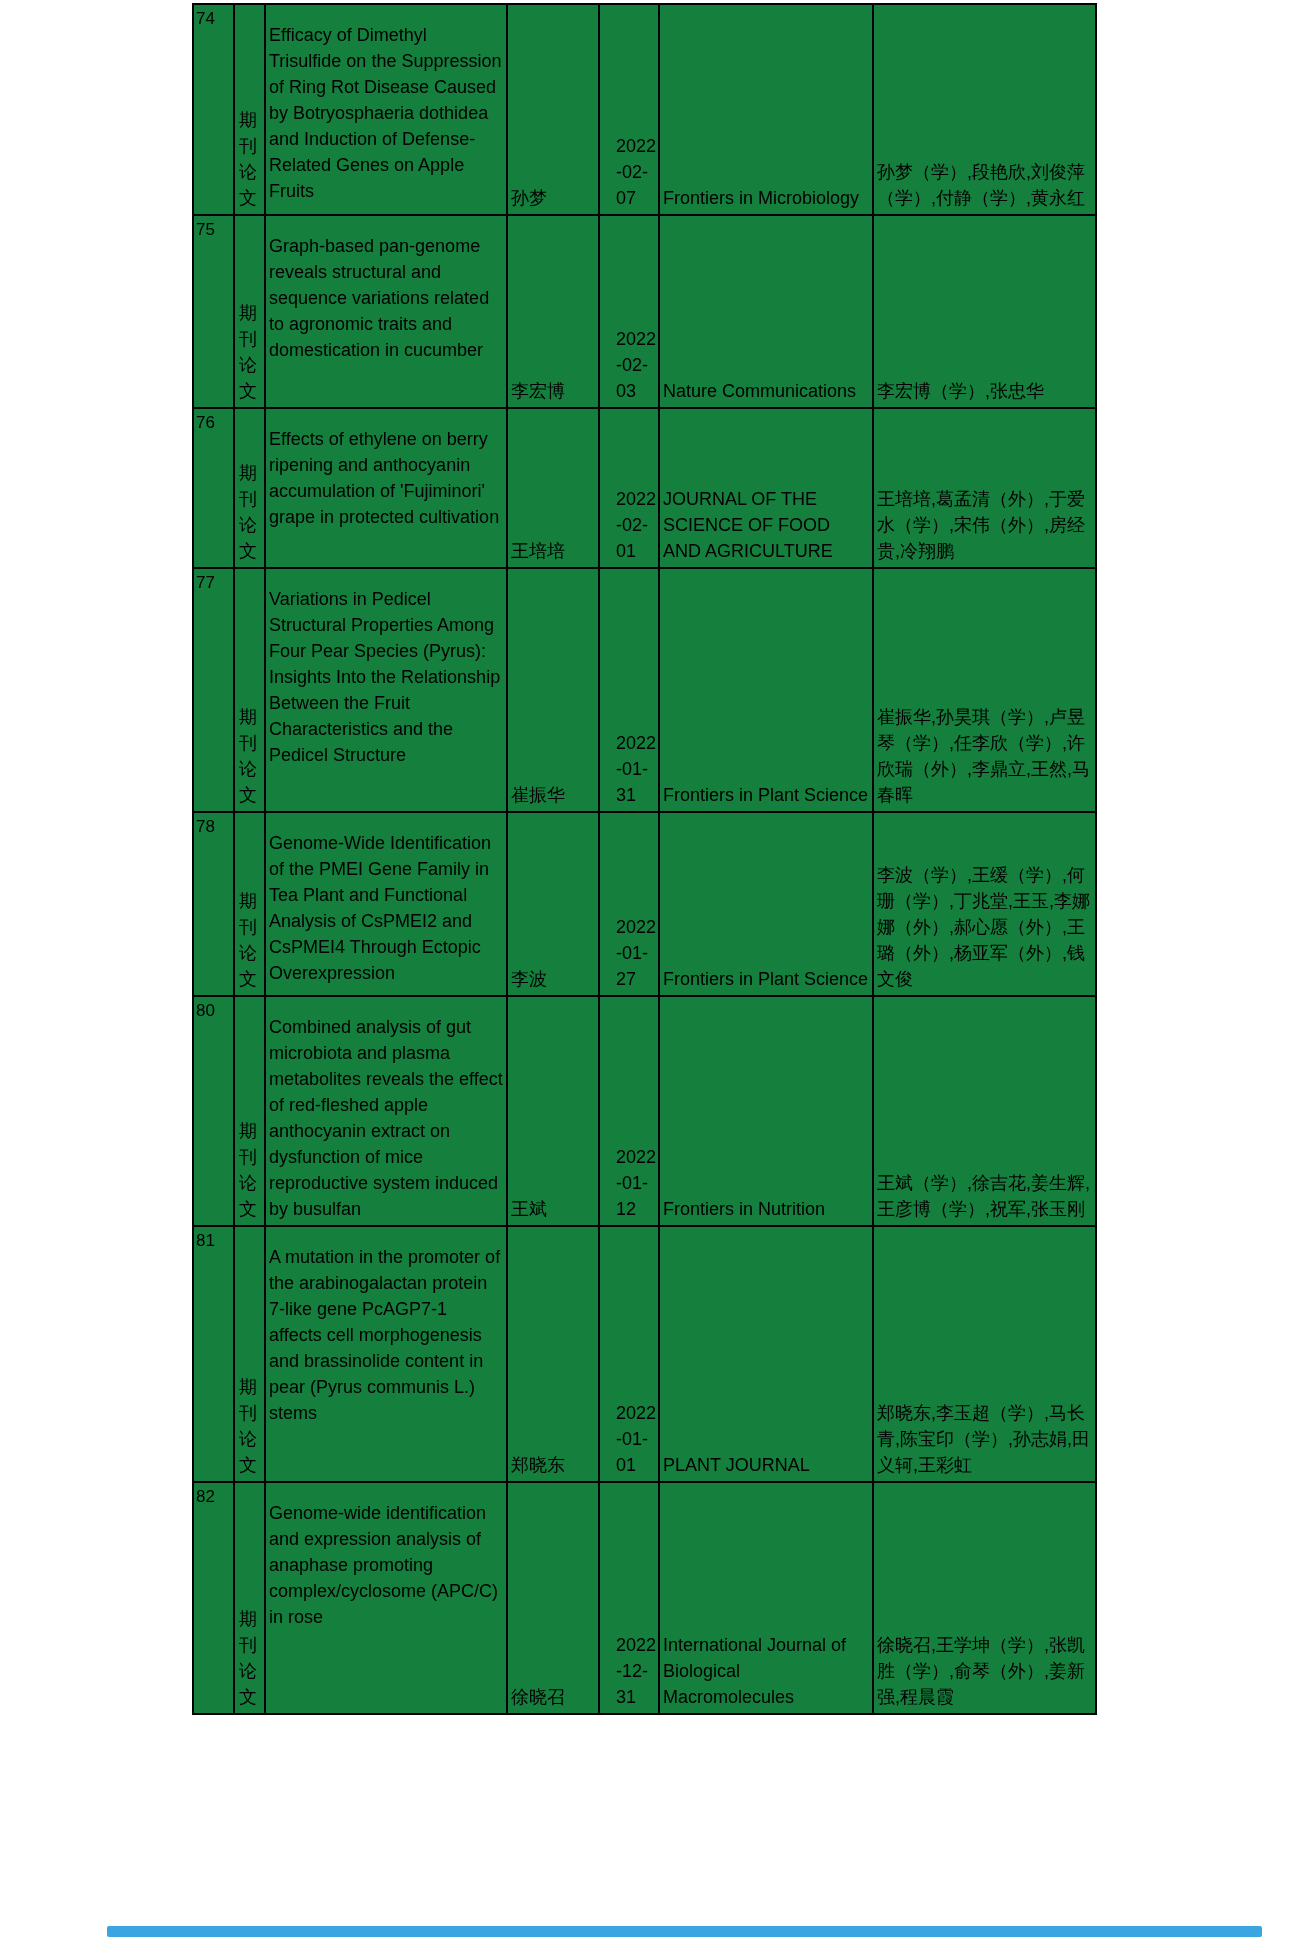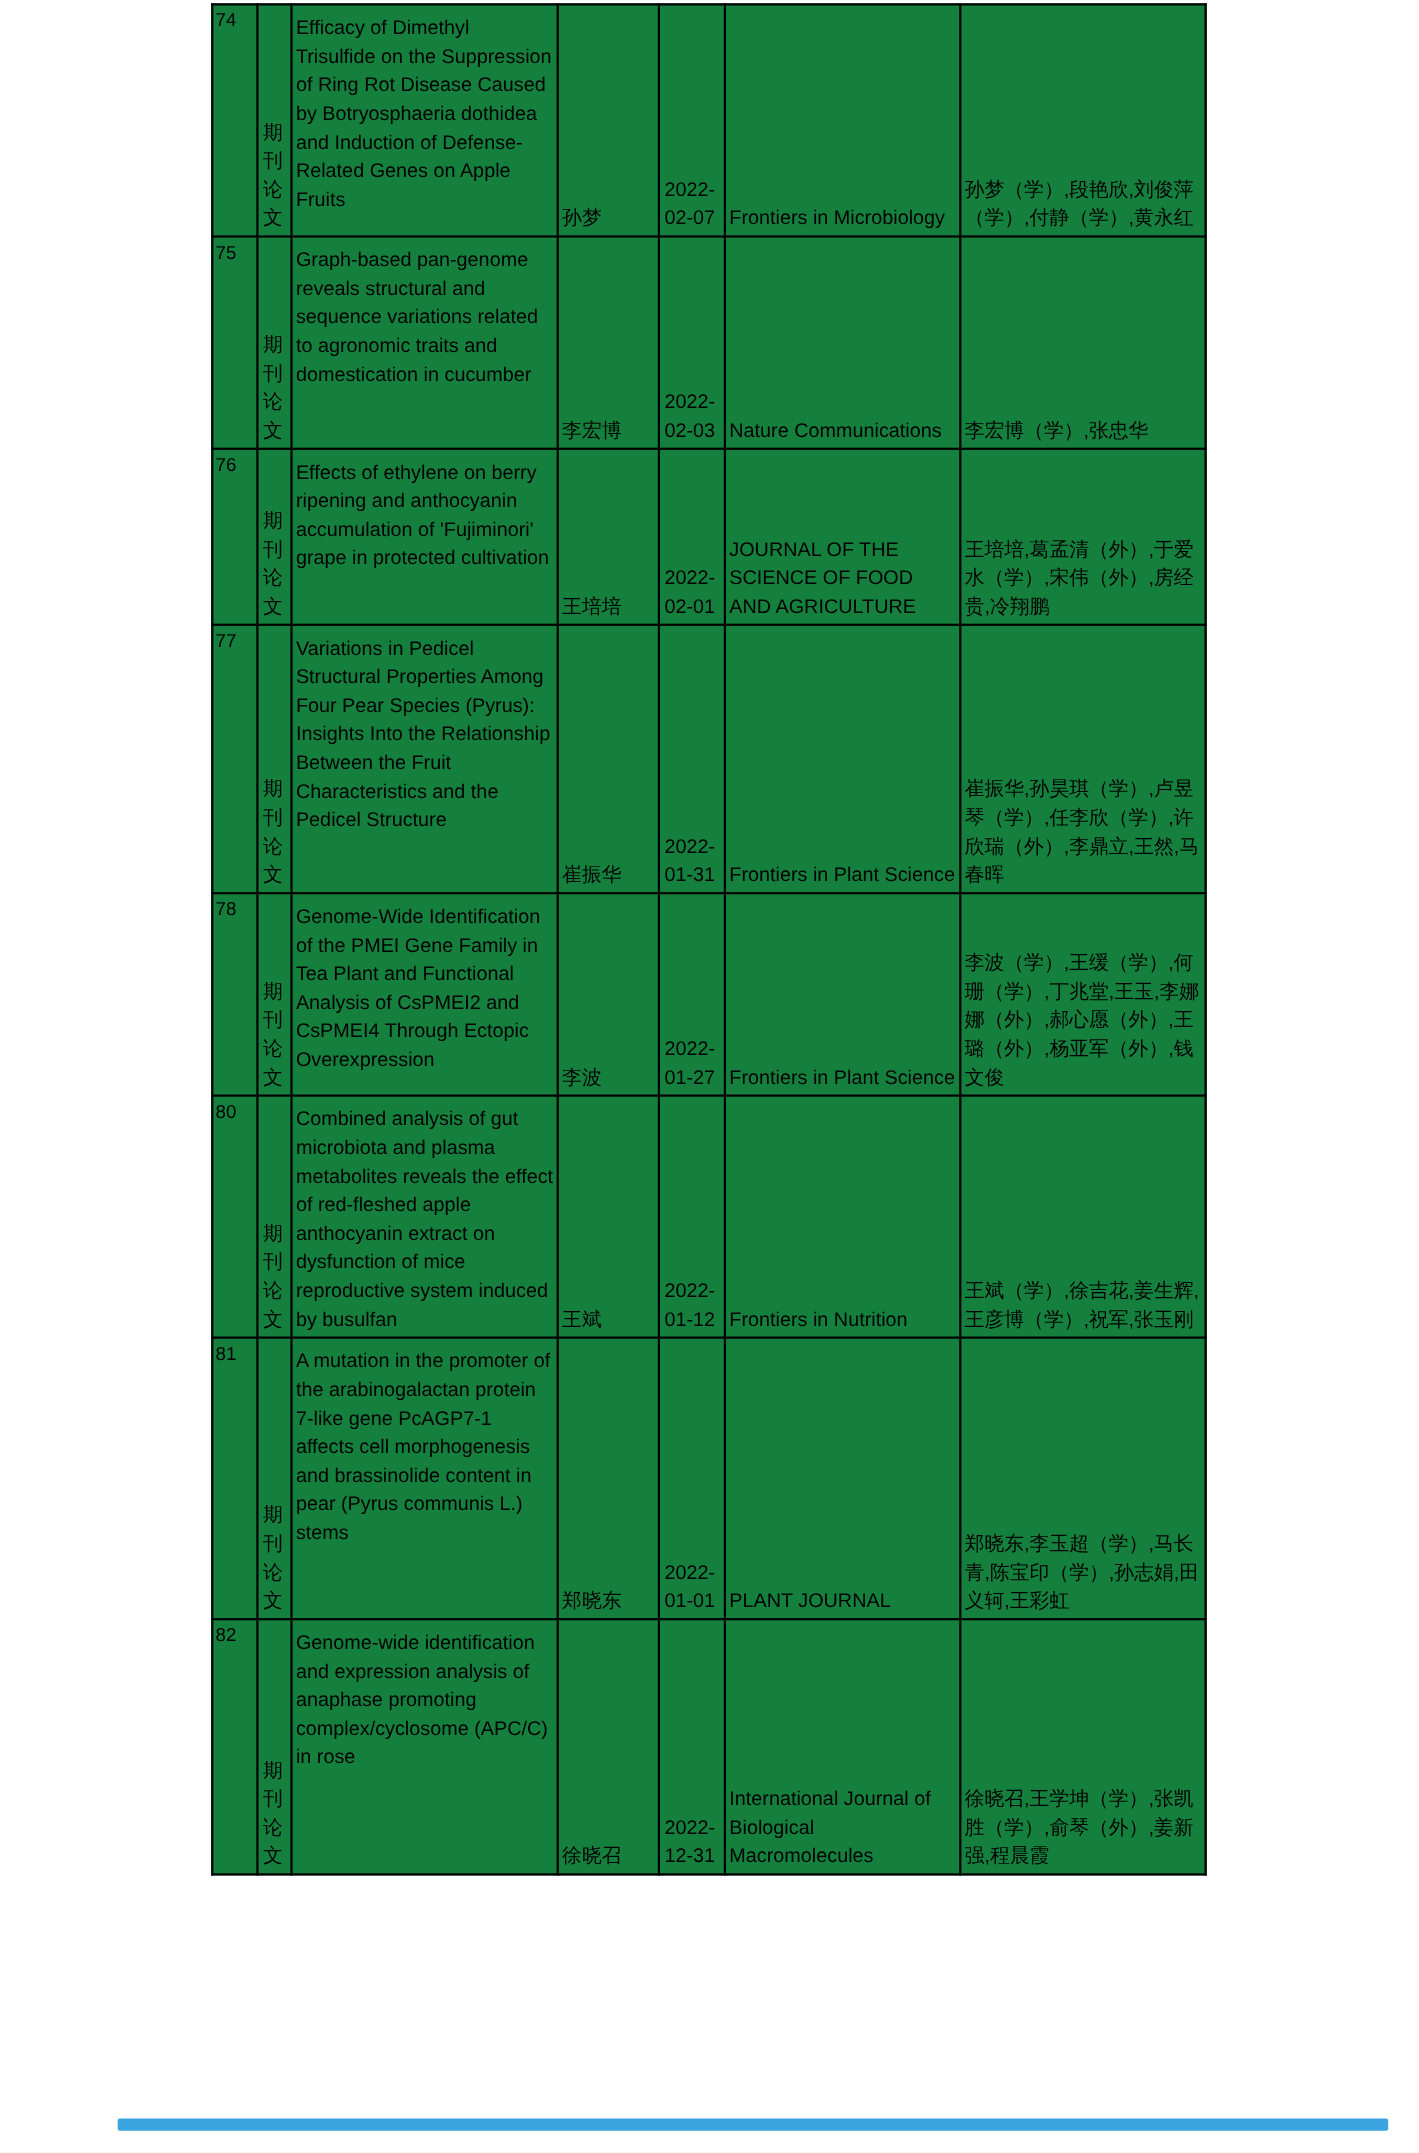--- a/index.html
+++ b/index.html
@@ -36,23 +36,23 @@
     padding-top: 1px;
     padding-left: 2px;
     font-size: 17px;
   }
   td.c-type { padding-left: 4px; padding-right: 0; }
   td.c-type .vtext {
     width: 20px;
     word-break: break-all;
     line-height: 26px;
   }
-  td.c-title { vertical-align: top; padding-top: 7px; }
+  td.c-title { vertical-align: top; padding-top: 17px; }
   td.c-author, td.c-coauthors { word-break: break-all; }
-  td.c-date { padding-left: 4px; padding-right: 1px; }
+  td.c-date { padding-left: 16px; padding-right: 1px; }
 
   
   tr.pub-row:nth-child(1) { height: 211px; }
   tr.pub-row:nth-child(2) { height: 193px; }
   tr.pub-row:nth-child(3) { height: 160px; margin-top: 16px; }
   tr.pub-row:nth-child(4) { height: 244px; border-radius: 23px; }
   tr.pub-row:nth-child(5) { height: 184px; }
   tr.pub-row:nth-child(6) { height: 161px; }
   tr.pub-row:nth-child(7) { height: 256px; }
   tr.pub-row:nth-child(8) { height: 232px; }

